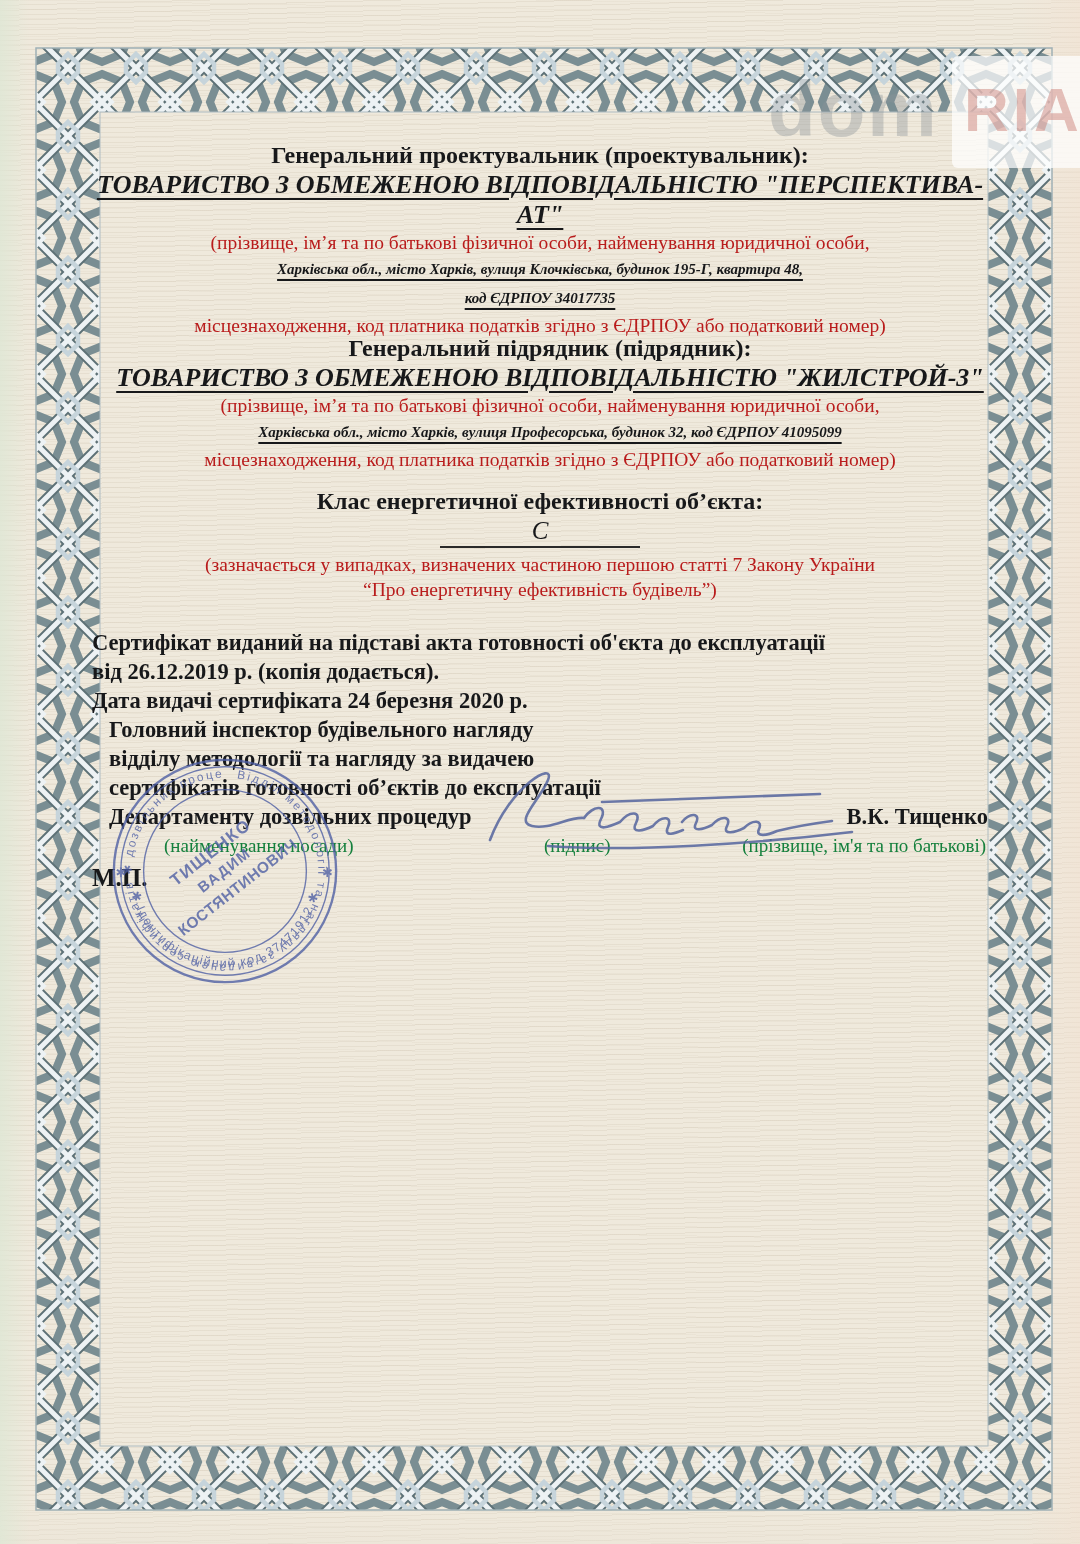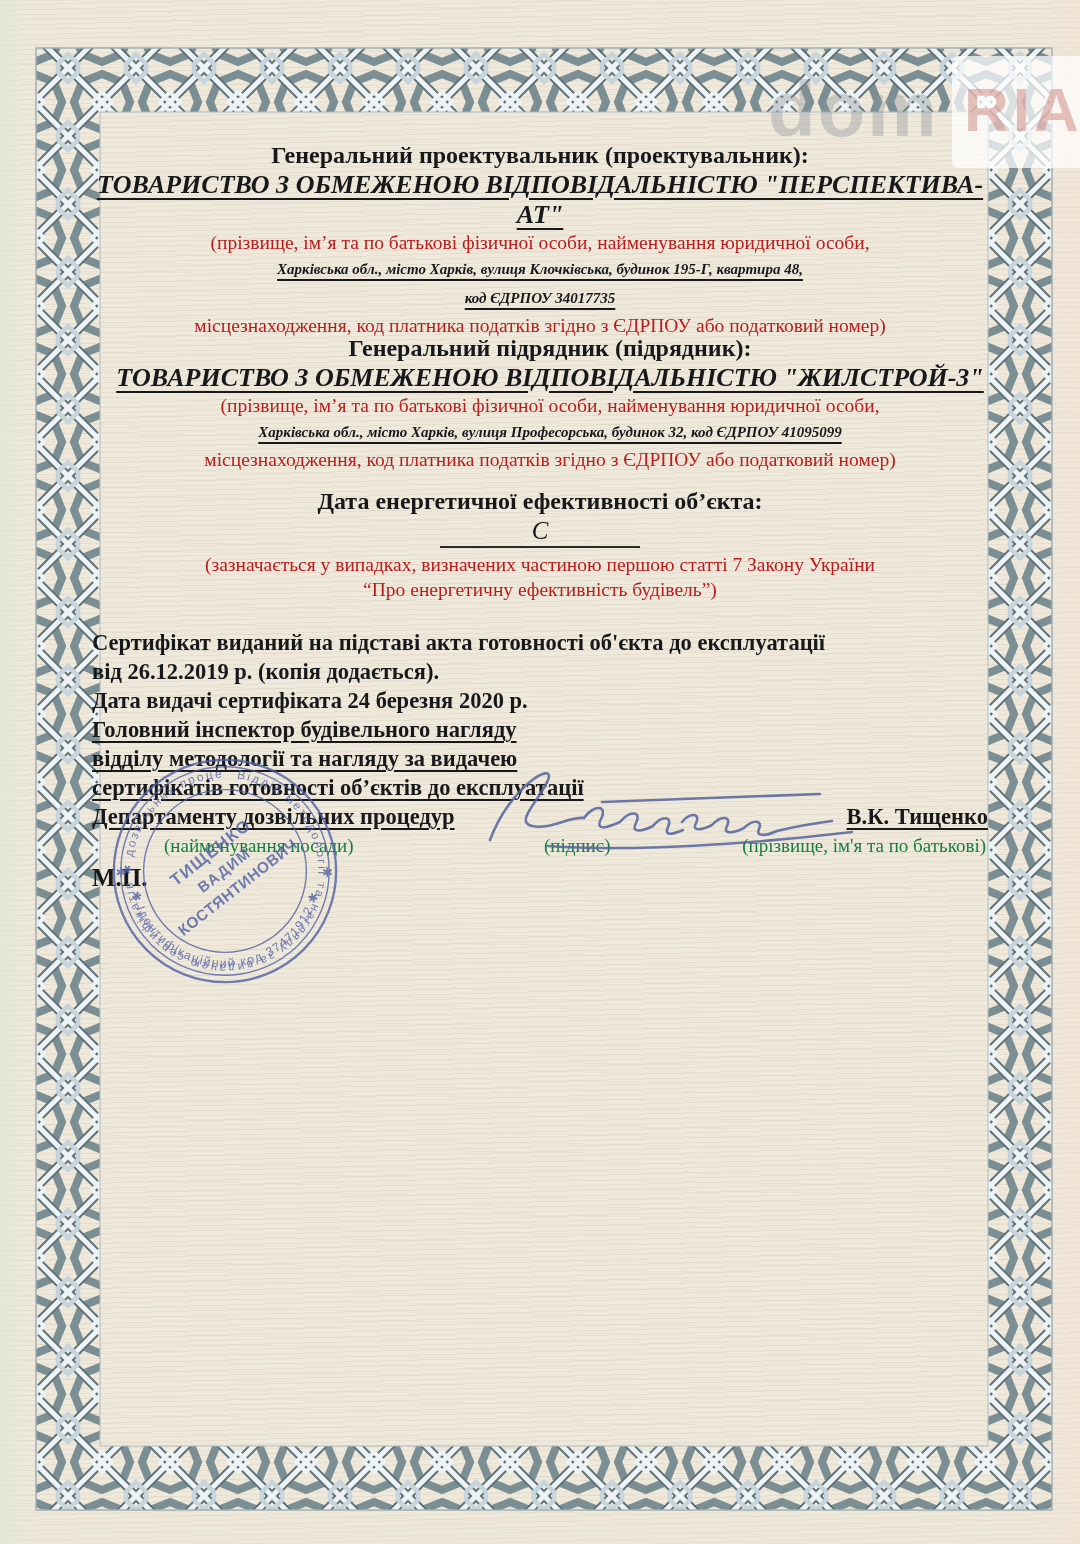--- a/index.html
+++ b/index.html
@@ -36,21 +36,21 @@
   .h{font-weight:bold;font-size:24px;line-height:30px;}
   .co{font-weight:bold;font-style:italic;font-size:26px;line-height:30px;
       text-decoration:underline;text-decoration-thickness:2px;text-underline-offset:5px;}
   .addr{font-weight:bold;font-style:italic;font-size:15px;line-height:29px;
       text-decoration:underline;text-decoration-thickness:2px;text-underline-offset:5px;}
   .note{font-size:19.5px;line-height:25px;color:#b91c1c;}
   .ec-line{line-height:36px;}
   .ec-value{display:inline-block;min-width:200px;border-bottom:2.5px solid #2a2a2a;
       font-style:italic;font-size:25px;line-height:30px;}
   .body-blk{text-align:left;font-weight:bold;font-size:22.5px;line-height:29px;}
-  .u{text-decoration:underline;text-decoration-thickness:2px;text-underline-offset:4px;}
+  .u{text-decoration-thickness:2px;text-underline-offset:4px;margin-left:17px;}
   .name-row{display:flex;justify-content:space-between;align-items:baseline;}
   .labels-row{position:relative;height:26px;font-weight:normal;font-size:19px;color:#15803d;}
   .lbl-pos{position:absolute;left:72px;top:0;}
   .lbl-sig{position:absolute;left:452px;top:0;}
   .lbl-name{position:absolute;right:2px;top:0;}
   .mp{font-size:25px;font-weight:bold;margin-top:6px;}
   .stamp{position:absolute;left:96px;top:742px;width:258px;height:258px;z-index:5;opacity:0.78;}
   .signature{position:absolute;left:452px;top:756px;width:470px;height:100px;z-index:5;opacity:0.85;}
 </style>
 </head>
@@ -96,21 +96,21 @@
 
   <div class="blk" style="top:333px;margin-left:20px;">
     <span class="line h">Генеральний підрядник (підрядник):</span>
     <span class="line co">ТОВАРИСТВО З ОБМЕЖЕНОЮ ВІДПОВІДАЛЬНІСТЮ "ЖИЛСТРОЙ-3"</span>
     <span class="line note">(прізвище, ім’я та по батькові фізичної особи, найменування юридичної особи,</span>
     <span class="line addr" style="margin-left:-8px;margin-right:-8px;">Харківська обл., місто Харків, вулиця Професорська, будинок 32, код ЄДРПОУ 41095099</span>
     <span class="line note">місцезнаходження,  код платника податків згідно з ЄДРПОУ  або  податковий номер)</span>
   </div>
 
   <div class="blk" style="top:486px;">
-    <span class="line h">Дата енергетичної ефективності об’єкта:</span>
+    <span class="line h">Клас енергетичної ефективності об’єкта:</span>
     <span class="line ec-line"><span class="ec-value">С</span></span>
     <span class="line note">(зазначається у випадках, визначених частиною першою статті 7 Закону України</span>
     <span class="line note">“Про енергетичну ефективність будівель”)</span>
   </div>
 
   <div class="blk body-blk" style="top:628px;">
     <span class="line">Сертифікат виданий на підставі акта готовності  об'єкта до експлуатації</span>
     <span class="line">від 26.12.2019 р. (копія додається).</span>
     <span class="line">Дата видачі сертифіката 24 березня 2020 р.</span>
     <span class="line u">Головний інспектор будівельного нагляду</span>

